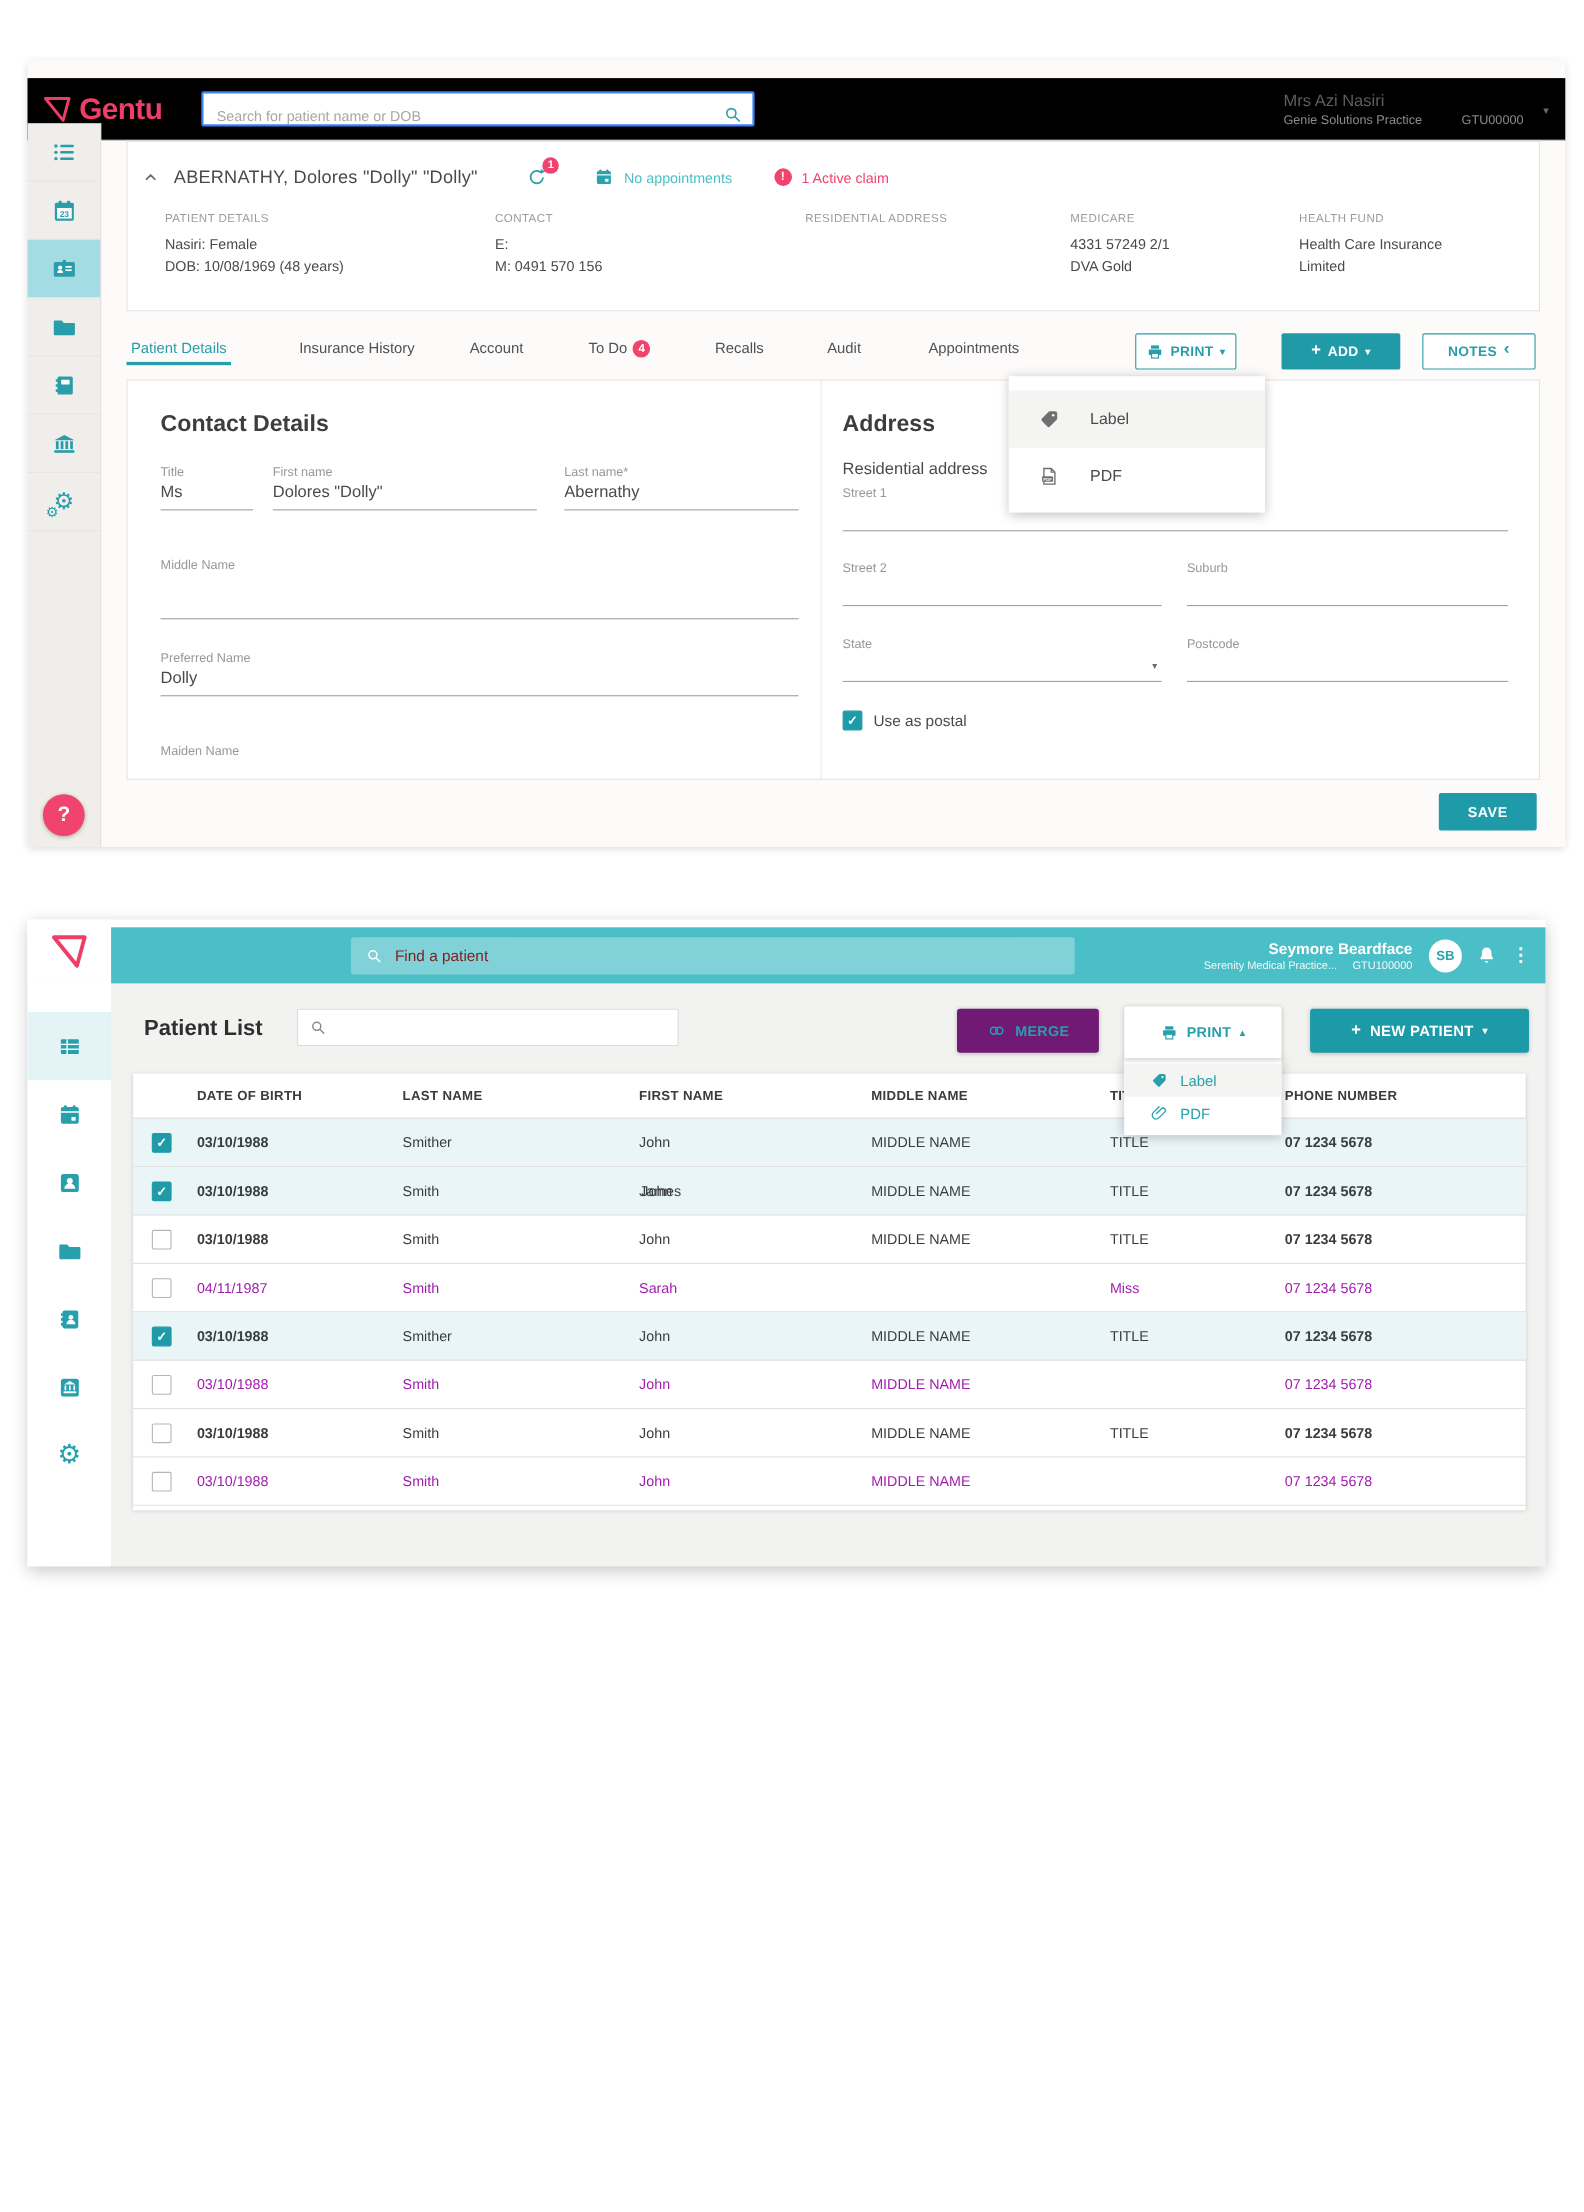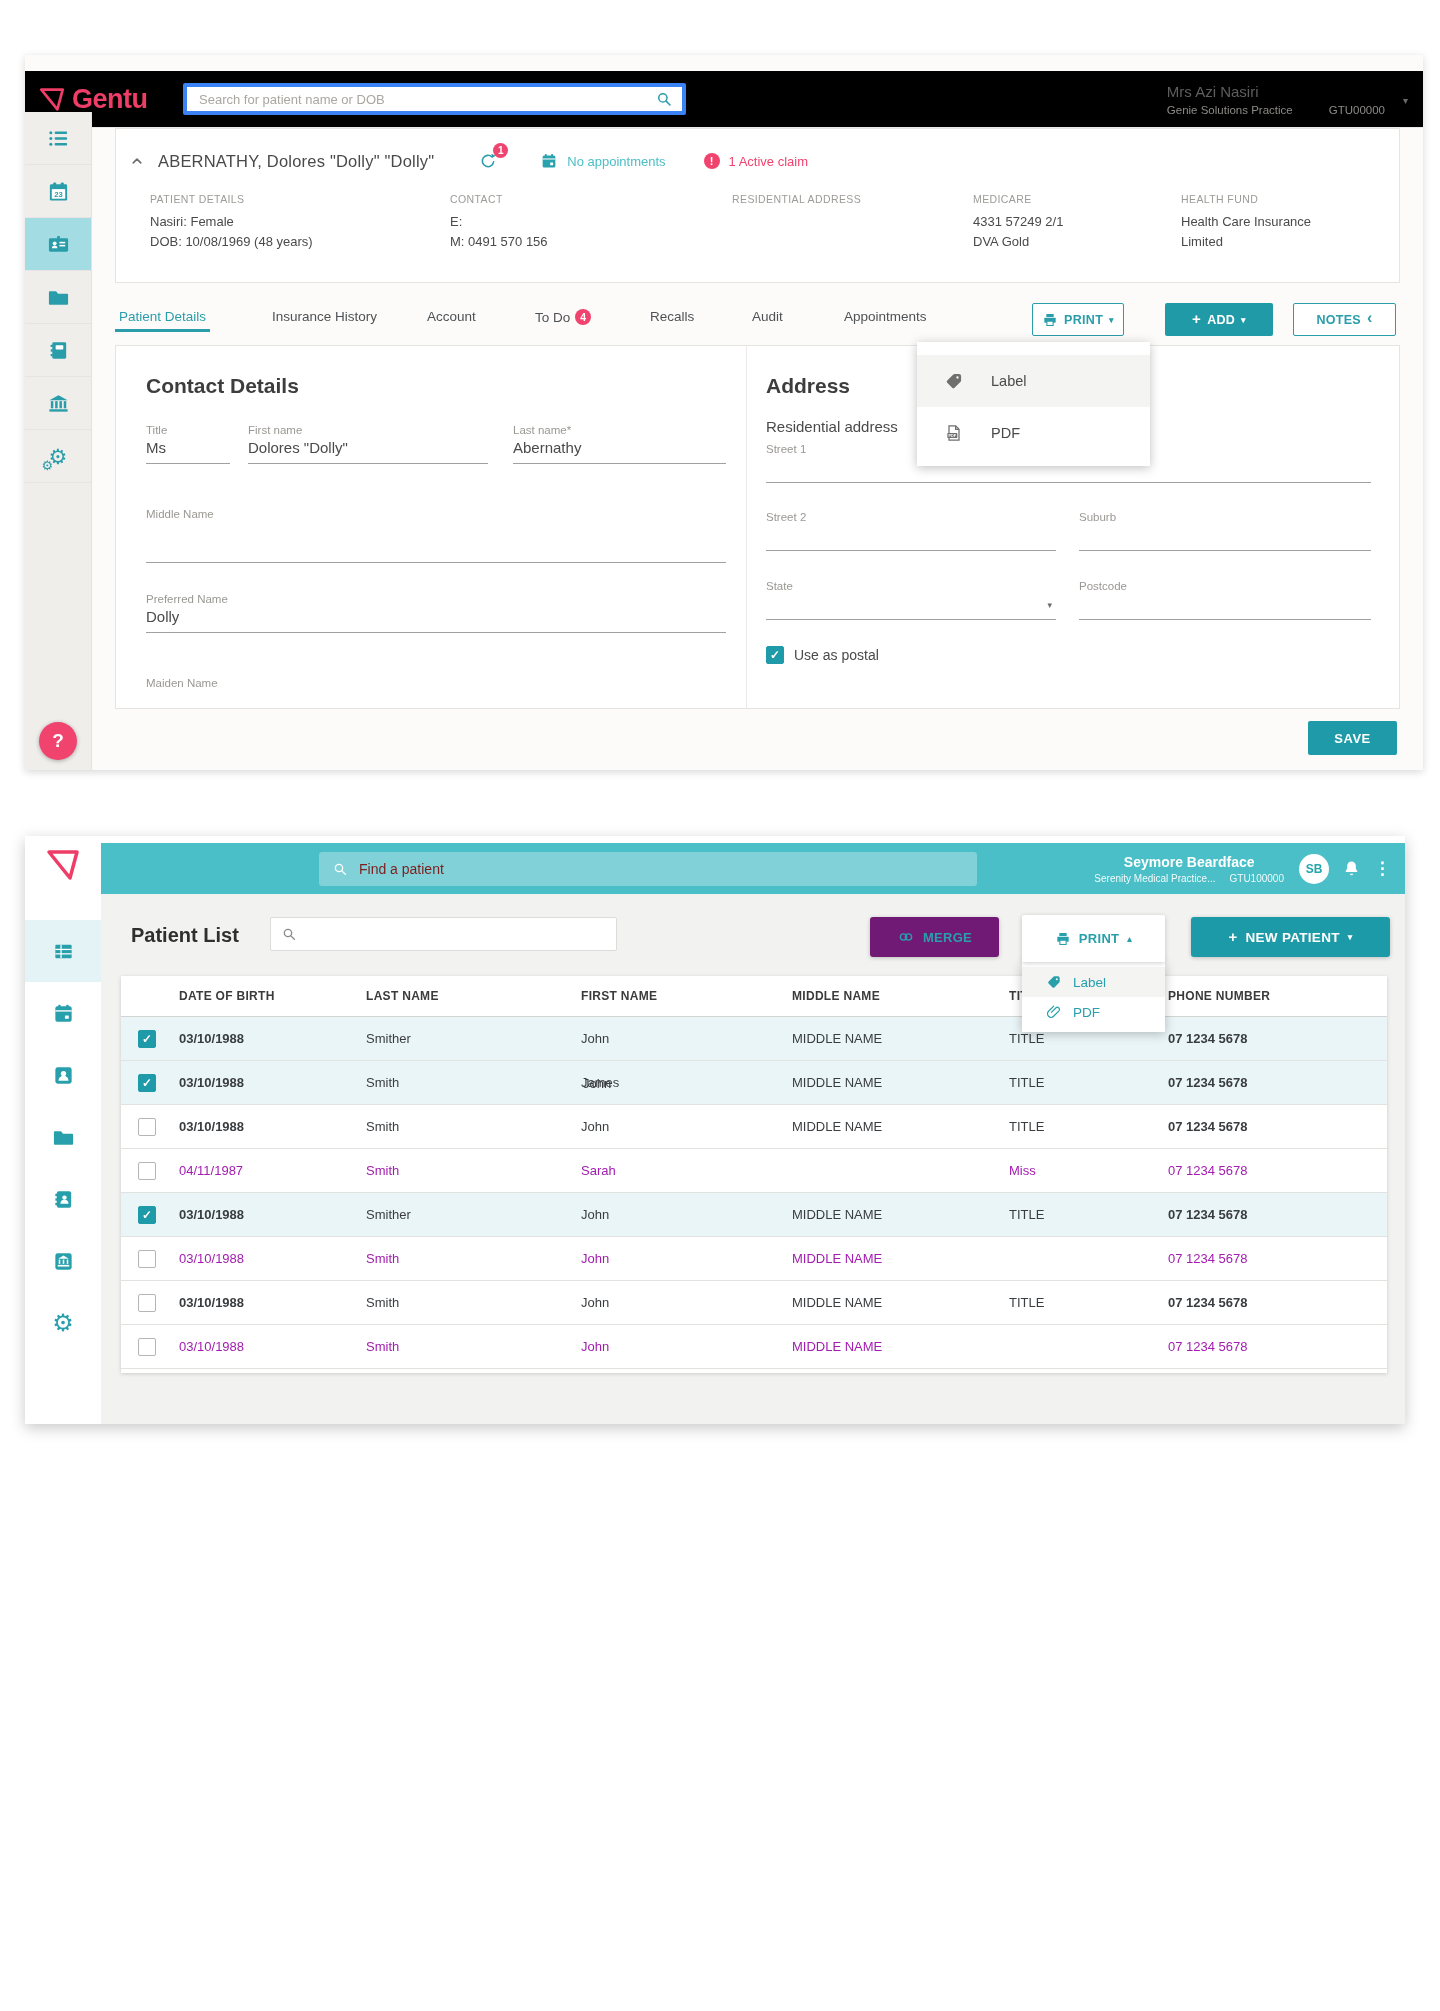--- a/index.html
+++ b/index.html
@@ -6,21 +6,21 @@
 html,body{width:1440px;height:2011px;background:#ffffff;font-family:"Liberation Sans",sans-serif}
 body{position:relative}
 .ic{display:inline-block;vertical-align:middle;fill:currentColor}
 input{font-family:inherit;outline:none}
 
 
 .top-app{position:absolute;left:25px;top:55px;width:1398px;height:715px;background:#fcfbfa;box-shadow:0 2px 8px rgba(0,0,0,.16)}
 .ta-header{position:absolute;left:0;top:16px;right:0;height:57px;background:#000000;border-bottom:1px solid #eceae6;display:flex;align-items:center}
 .brand{display:flex;align-items:center;gap:7px;padding-left:14px;width:158px}
 .brand-text{color:#ee3d66;font-size:27px;font-weight:bold;letter-spacing:-.5px}
-.ta-search{position:relative;width:503px;height:32px;background:#fff;border:4px solid #3b82f6;border-radius:2px;display:flex;align-items:center;padding:0 36px 0 12px}
+.ta-search{position:relative;width:503px;height:32px;background:#fff;border:2px solid #3b82f6;border-radius:2px;display:flex;align-items:flex-end;padding:0 36px 0 12px}
 .ta-search input{border:0;flex:1;font-size:13px;color:#555;background:transparent}
 .ta-search input::placeholder{color:#aaa7a1}
 .ta-search .mag{position:absolute;right:9px;color:#2a9daa}
 .ta-user{margin-left:auto;padding-right:38px}
 .ta-user-name{font-size:15px;color:#5e5e5e}
 .ta-user-sub{display:flex;gap:36px;font-size:11.5px;color:#8d8b87;margin-top:4px}
 .ta-caret{position:absolute;right:15px;top:24px;font-size:10px;color:#6a6a6a}
 
 .ta-sidebar{position:absolute;left:0;top:57px;width:67px;bottom:0;background:#f0eeeb;border-right:1px solid #e4e2de}
 .ta-side-item{height:53px;display:flex;align-items:center;justify-content:center;color:#2a9daa;border-bottom:1px solid #e7e5e1;cursor:pointer}
@@ -91,21 +91,21 @@
 .postal-lab{font-size:14px;color:#4a4a4a}
 .save-btn{position:absolute;left:1216px;top:609px;width:89px;height:34px;background:#1e9aa8;color:#fff;font-size:13px;font-weight:bold;letter-spacing:.5px;border:0;border-radius:2px;display:flex;align-items:center;justify-content:center;cursor:pointer}
 
 
 .bottom-app{position:absolute;left:25px;top:836px;width:1380px;height:588px;background:#f2f2f0;box-shadow:0 4px 14px rgba(0,0,0,.22)}
 .ba-header{position:absolute;left:0;top:0;right:0;height:58px;background:#fff}
 .ba-logo{position:absolute;left:0;top:0;width:76px;height:58px;background:#fff;display:flex;align-items:center;justify-content:center}
 .ba-bar{position:absolute;left:76px;right:0;top:7px;height:51px;background:#4abfc7;display:flex;align-items:center}
 .ba-search{margin-left:218px;width:658px;height:34px;background:rgba(255,255,255,.3);border-radius:3px;display:flex;align-items:center;gap:11px;padding-left:13px;color:#fff;cursor:text}
 .ba-search span{font-size:14px;color:#7f1d1d}
-.ba-user{margin-left:auto;text-align:center}
+.ba-user{margin-left:auto;text-align:right}
 .ba-user-name{font-size:14px;font-weight:bold;color:#fff}
 .ba-user-sub{display:flex;gap:14px;justify-content:flex-end;font-size:10px;color:rgba(255,255,255,.92);margin-top:3px}
 .ba-avatar{width:30px;height:30px;border-radius:50%;background:#fff;color:#27a5ae;font-weight:bold;font-size:12px;display:flex;align-items:center;justify-content:center;margin:0 13px 0 15px;cursor:pointer}
 .ba-bell{color:#fff;width:19px;height:19px;cursor:pointer}
 .kebab{color:#fff;font-size:17px;font-weight:bold;margin:0 14px 0 13px;cursor:pointer}
 
 .ba-sidebar{position:absolute;left:0;top:58px;width:76px;bottom:0;background:#fff;padding-top:26px}
 .ba-side-item{height:62px;display:flex;align-items:center;justify-content:center;color:#27a0ac;cursor:pointer}
 .ba-side-item.active{background:#e4f4f6}
 .gear-one{font-size:24px;line-height:1;color:#27a0ac}

